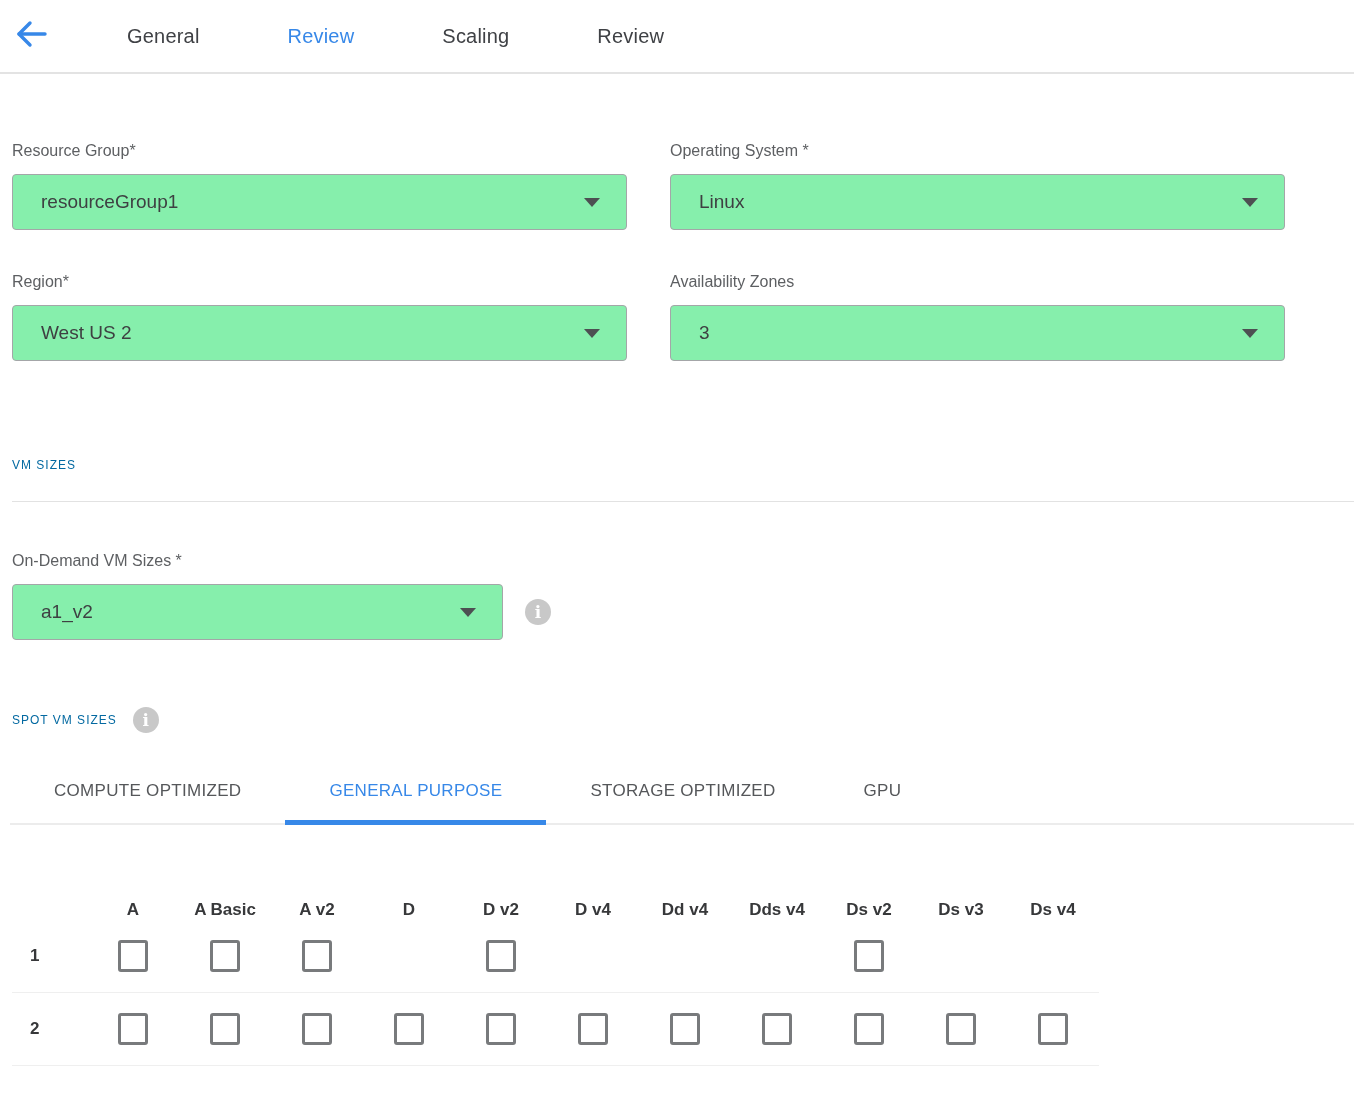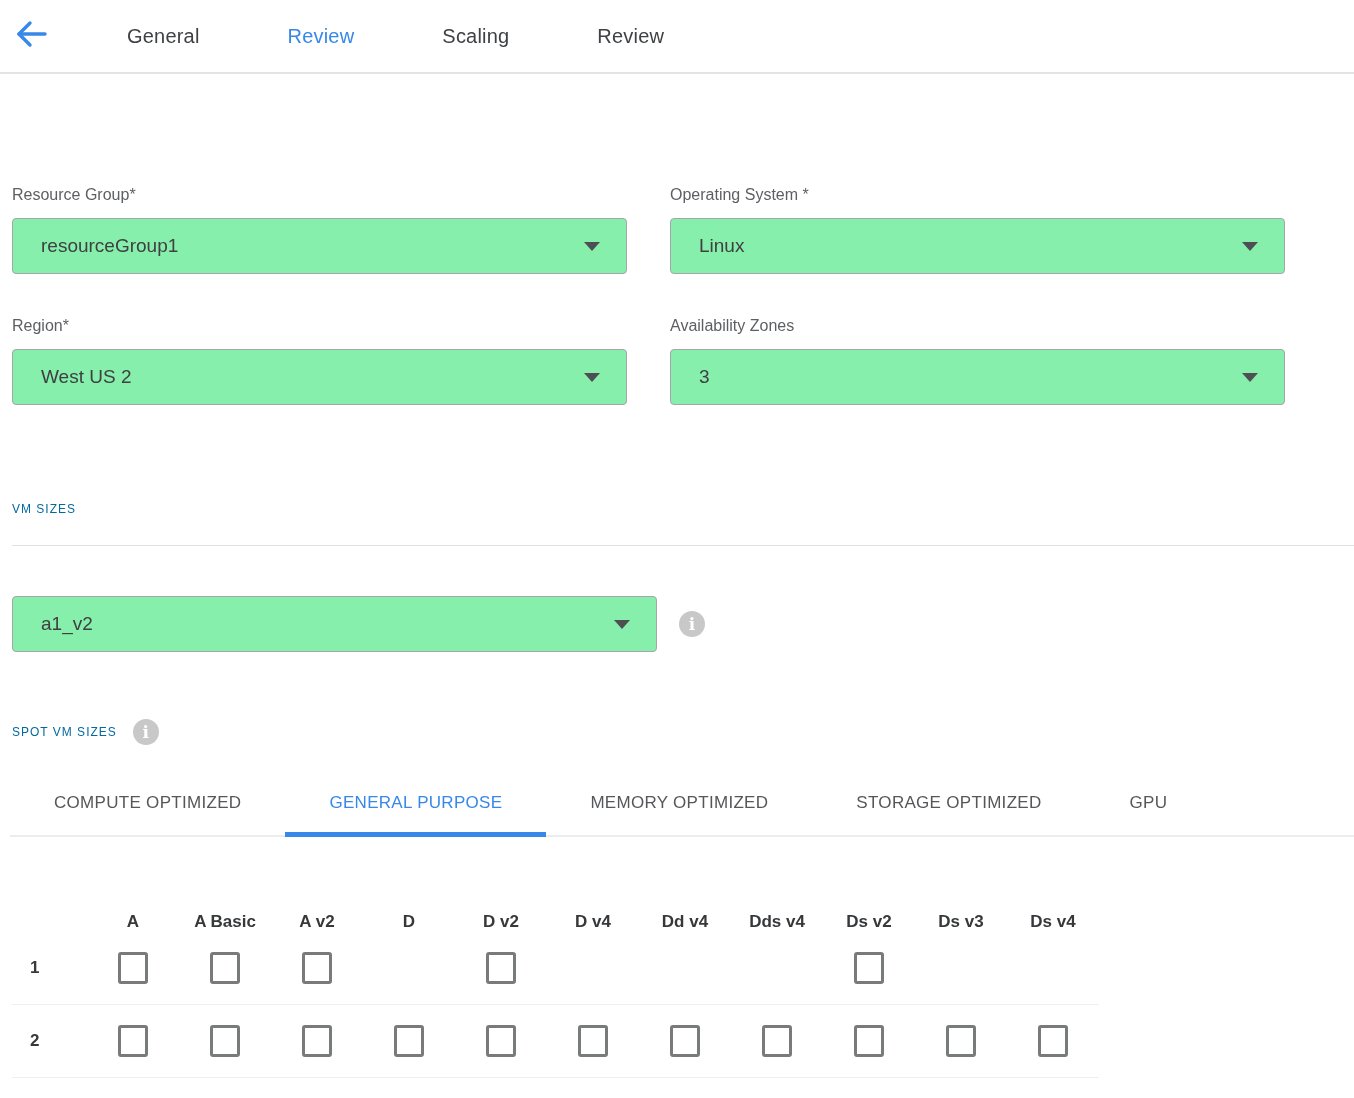--- a/index.html
+++ b/index.html
@@ -12,37 +12,37 @@
   .back-btn { width:38px; height:38px; display:flex; align-items:center; justify-content:center;
     cursor:pointer; flex:0 0 auto; }
   .nav-tabs { display:flex; margin-left:76px; gap:88px;justify-content:space-between; }
   .nav-tab { font-size:20px; color:#3f4145; cursor:pointer; letter-spacing:0.2px; }
   .nav-tab.active { color:var(--accent); }
 
   
   .content { padding-left:12px; }
 
   .form-grid { display:grid; grid-template-columns:615px 615px; column-gap:35px;
-    row-gap:33px; margin-top:112px;gap:43px; }
+    row-gap:33px; margin-top:68px;gap:43px; }
   .field-label { font-size:16px; color:#5d5f62; margin-bottom:14px; display:block; }
   .select-box { width:100%; height:56px; border:1px solid #a4a6a8; border-radius:4px;
     display:flex; align-items:center; justify-content:space-between;
     padding:0 26px 0 28px; background:#86efac; cursor:pointer; }
   .select-value { font-size:19px; color:#3e4042; }
   .caret { width:0; height:0; border-left:8px solid transparent; border-right:8px solid transparent;
     border-top:9px solid #4d4f52; }
 
   .section-title { font-size:12px; color:#0369a1; letter-spacing:1px; }
   .vm-sizes-title { margin-top:97px; }
   .section-divider { border:none; border-top:1px solid #e2e2e2; margin-top:29px;
     width:1342px; }
 
   .on-demand-wrap { margin-top:50px; }
   .on-demand-row { display:flex; align-items:center; }
-  .on-demand-row .select-box { width:645px; }
+  .on-demand-row .select-box { width:491px; }
 
   .info-icon { width:26px; height:26px; border-radius:50%; background:#c8c8c8; color:#fff;
     display:inline-flex; align-items:center; justify-content:center;
     font-size:17px; font-weight:bold; font-family:"DejaVu Serif",serif;
     margin-left:22px; flex:0 0 auto; cursor:pointer; }
 
   .spot-title-row { margin-top:67px; display:flex; align-items:center; }
   .spot-title-row .info-icon { margin-left:16px; }
 
   
@@ -115,38 +115,38 @@
         <span class="select-value">3</span>
         <span class="caret"></span>
       </div>
     </div>
   </div>
 
   <div class="section-title vm-sizes-title">VM SIZES</div>
   <hr class="section-divider">
 
   <div class="on-demand-wrap">
+    <label class="field-label">On-Demand VM Sizes *</label>
     <div class="on-demand-row">
       <div class="select-box">
         <span class="select-value">a1_v2</span>
         <span class="caret"></span>
       </div>
       <span class="info-icon">i</span>
     </div>
   </div>
 
   <div class="spot-title-row">
     <span class="section-title">SPOT VM SIZES</span>
     <span class="info-icon">i</span>
   </div>
 
   <div class="spot-tabs" id="spot-tabs">
       <div class="spot-tab">COMPUTE OPTIMIZED</div>
       <div class="spot-tab active">GENERAL PURPOSE</div>
-      <div class="spot-tab">MEMORY OPTIMIZED</div>
       <div class="spot-tab">STORAGE OPTIMIZED</div>
       <div class="spot-tab">GPU</div>
     </div>
 
   <div class="vm-table" id="vm-table">
       <div class="vm-row vm-header-row">
         <div></div>
         <div class="vm-col-header">A</div>
         <div class="vm-col-header">A Basic</div>
         <div class="vm-col-header">A v2</div>

